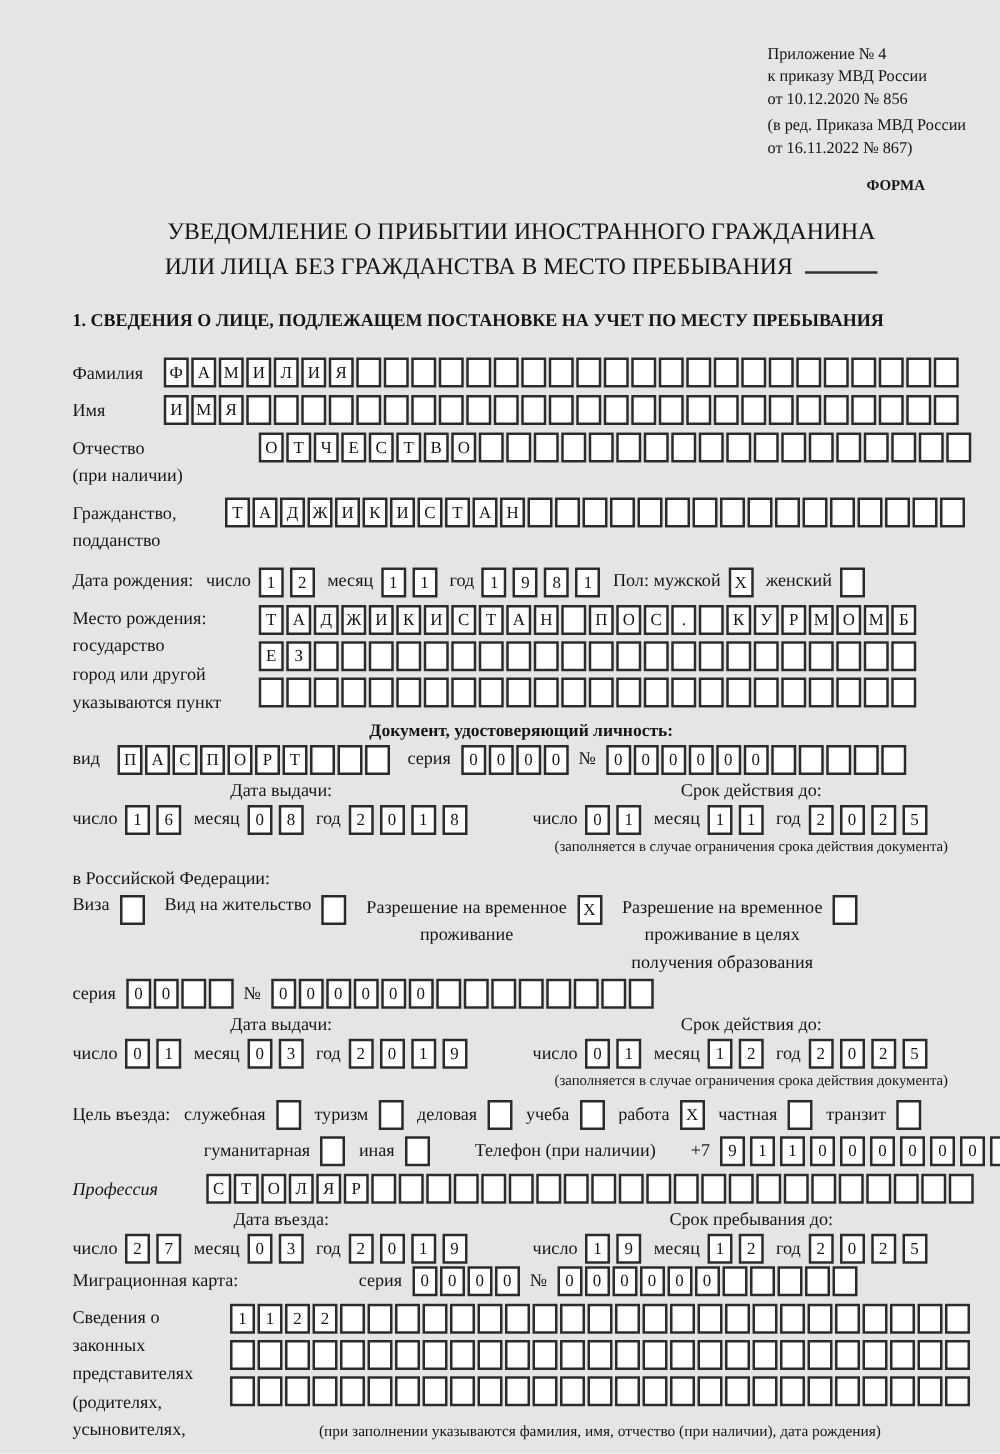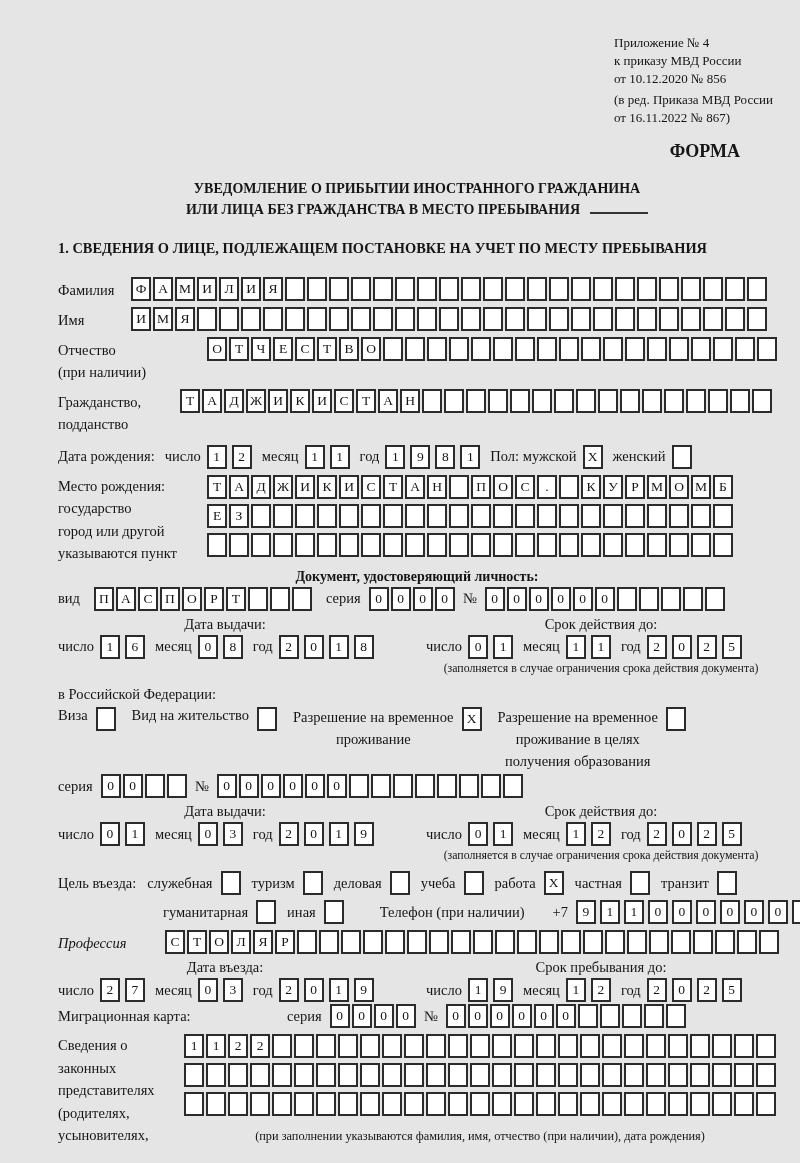--- a/index.html
+++ b/index.html
@@ -5,22 +5,22 @@
   html,body{margin:0;padding:0;background:#fff;}
   .page{
     width:800px;height:1163px;box-sizing:border-box;position:relative;
     background:#e5e5e5;color:#151515;overflow:hidden;
     font-family:"Liberation Serif","DejaVu Serif",serif;
     padding:34px 24px 0 58px;
   }
   
   .hdr{margin-left:auto;width:162px;font-size:13px;line-height:1.38;}
   .hdr-sub{margin-top:3px;}
-  .forma{font-weight:bold;font-size:18px;text-align:right;padding-right:36px;margin-top:14px;}
-  .title{text-align:center;font-weight:bold;font-size:14px;line-height:1.5;margin-top:16px;}
+  .forma{font-weight:bold;font-size:12px;text-align:right;padding-right:36px;margin-top:14px;}
+  .title{text-align:center;font-weight:normal;font-size:19px;line-height:1.5;margin-top:16px;}
   .blank{display:inline-block;width:58px;height:13px;border-bottom:2px solid #333;margin-left:10px;}
   .sec{font-weight:bold;font-size:14.4px;margin-top:20px;}
   
   .frow{display:flex;align-items:flex-start;}
   .flabel{font-size:14.5px;line-height:1.52;flex:0 0 auto;padding-top:2px;}
   .w73{width:73px;} .w149{width:149px;} .w122{width:122px;} .w107{width:107px;font-style:italic;} .w126{width:126px;} .w175{width:175px;}
   
   .cells{display:inline-flex;gap:2px;flex-wrap:nowrap;}
   .cells.sp{gap:5px;}
   .cell{box-sizing:border-box;flex:0 0 auto;width:20px;height:24px;border:2px solid #2b2b2b;

